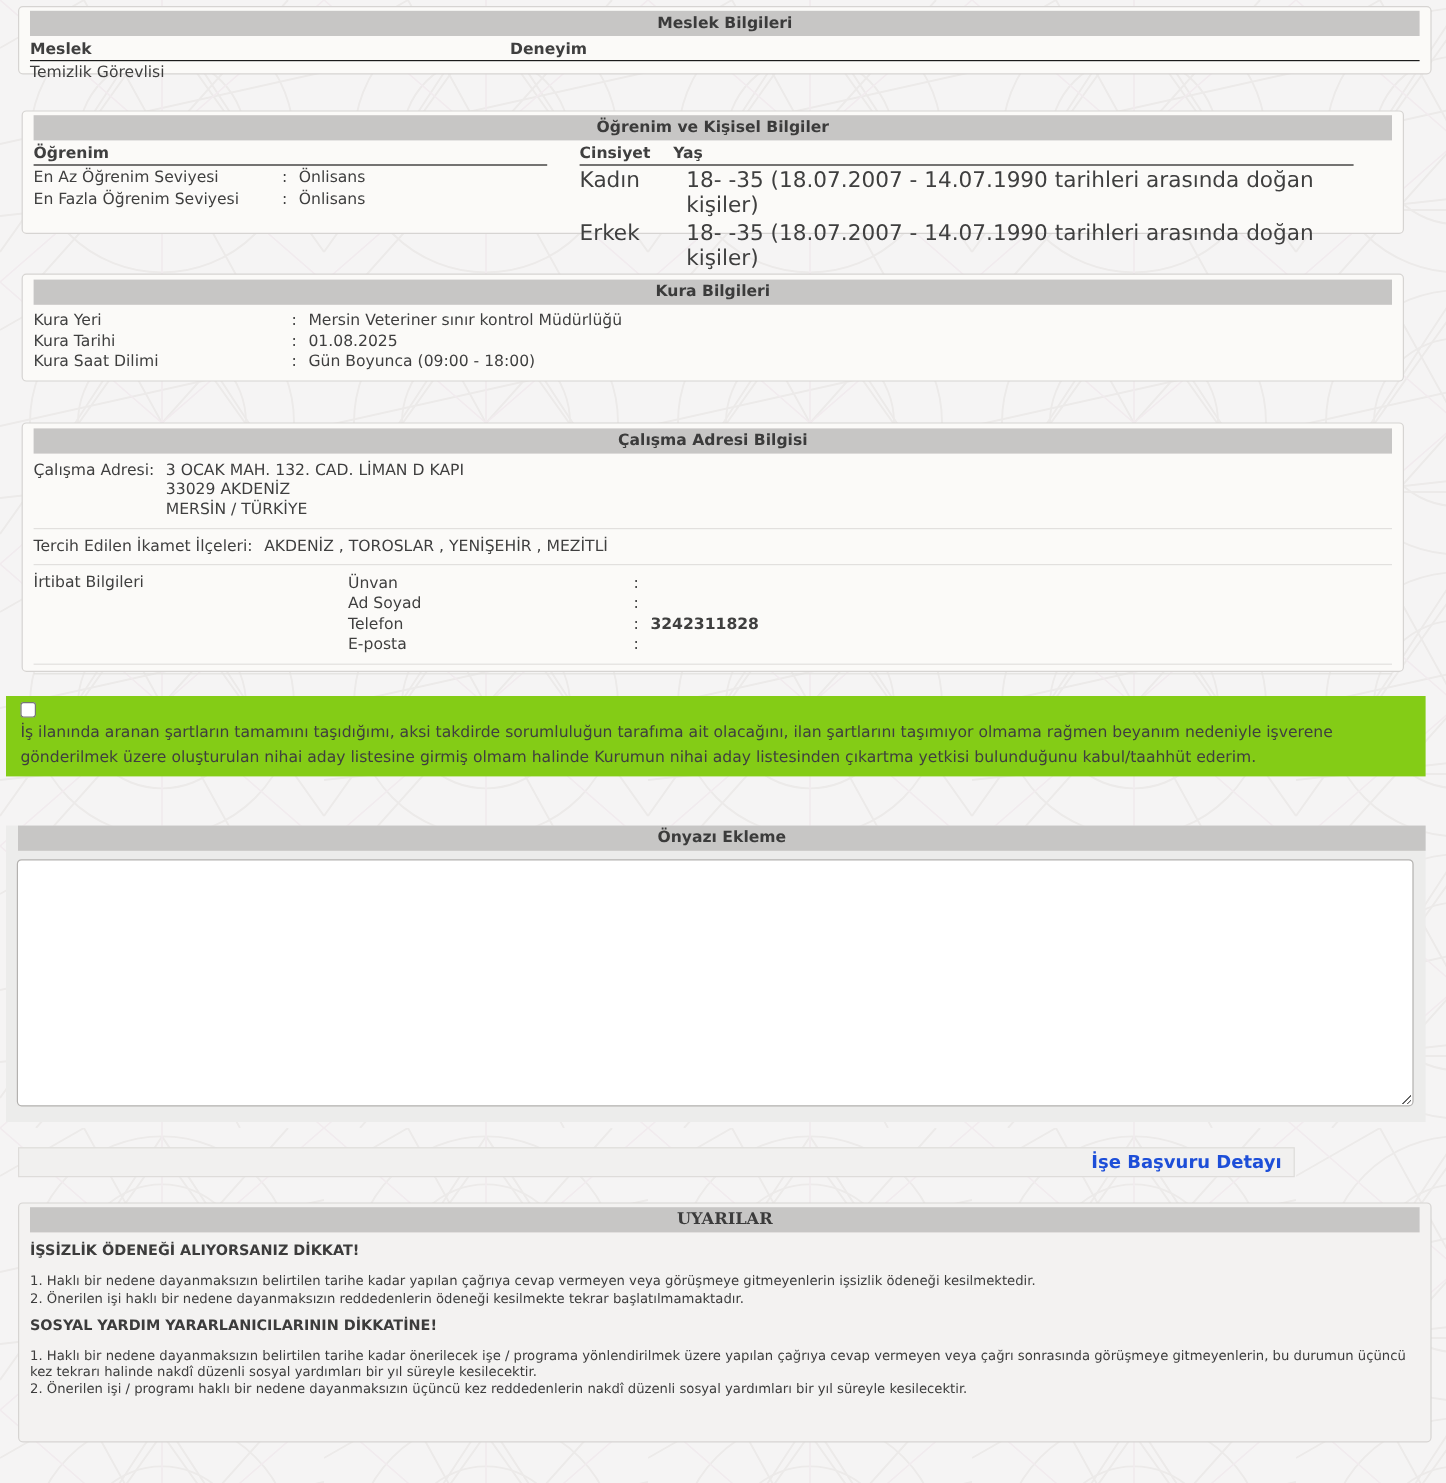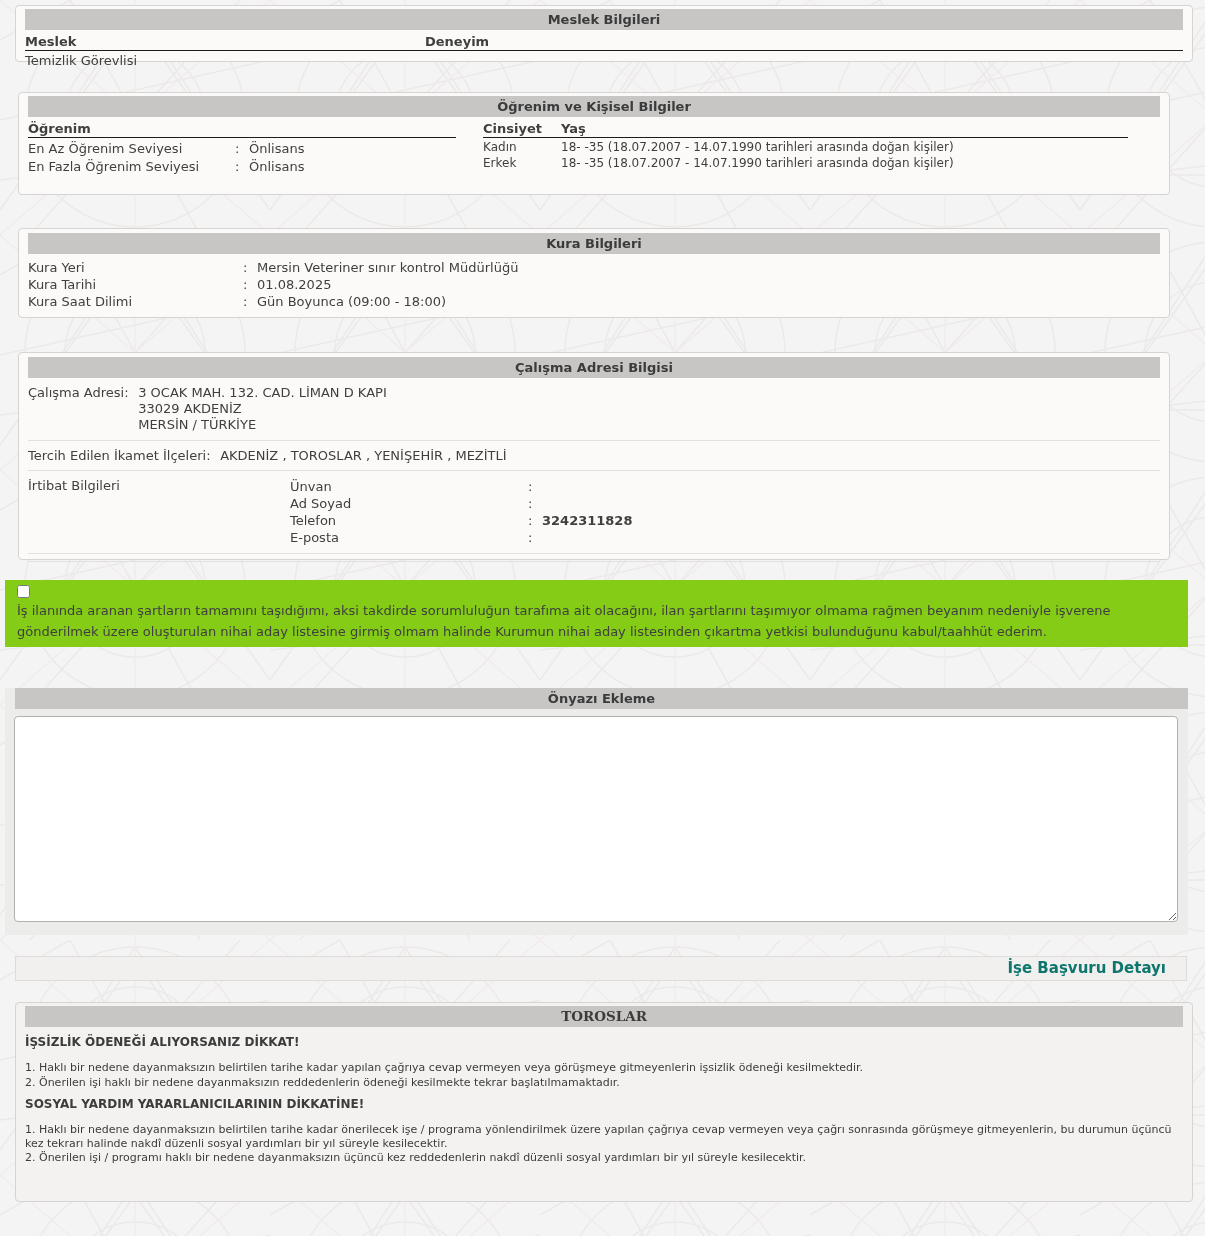--- a/index.html
+++ b/index.html
@@ -35,21 +35,21 @@
   .cols-header { display:flex; font-weight:bold; border-bottom:1.5px solid #1c1c1c; padding:2px 0 1px 0; margin-top:2px; }
   .col-meslek { width:400px; }
   .plain-row { padding-top:2px; }
 
   .two-col { display:flex; margin-top:3px; }
   .left-col { width:455px; }
   .right-col { flex:1; }
   .subhead { font-weight:bold; border-bottom:1.5px solid #1c1c1c; padding:1px 0; }
   .right-col .cinsiyet-head { display:flex; font-weight:bold; border-bottom:1.5px solid #1c1c1c; padding:1px 0; width:645px;align-items:center; }
   .cins-col { width:78px; }
-  .cinsiyet-row { display:flex; padding-top:2px; font-size:12px; }
+  .cinsiyet-row { display:flex; padding-top:2px; font-size:18px;gap:11px; }
   .cinsiyet-row .cins-col { width:78px; }
 
   .kv { display:flex; padding-top:2px; }
   .kv-label { flex:none; }
   .colon { flex:none; width:14px; text-align:left; }
   .colon::before { content:":"; }
   .kv .w207 { width:207px; }
   .kv .w215 { width:215px; }
 
   .sec2 { height:103px; margin-top:30px; }
@@ -93,29 +93,29 @@
     border:1px solid #b3b1af;
     border-radius:4px;
     resize:both;
     font-family:"DejaVu Sans","Liberation Sans",sans-serif;
     font-size:13px;
     padding:4px 6px;
   }
 
   .detay-bar {
     margin-left:15px; margin-top:21px;
-    width:1172px; height:25px;
+    width:1064px; height:25px;
     background:#f1f0ef;
     border:1px solid #dedcda;
     text-align:right;
     font-weight:bold;
     font-size:15px;
-    color:#0f766e;
+    color:#1d4ed8;
     line-height:23px;
-    padding-right:20px;
+    padding-right:10px;
   }
 
   .uyarilar {
     margin-left:15px; margin-top:21px;
     width:1178px; height:200px;
     background:#f3f2f1;
     border:1px solid #d6d4d2;
     border-radius:4px;
     padding:3px 9px;
     font-size:11px;
@@ -269,21 +269,21 @@
     </div>
 
     <div class="onyazi">
       <div class="bar">Önyazı Ekleme</div>
       <textarea style=""></textarea>
     </div>
 
     <div class="detay-bar">İşe Başvuru Detayı</div>
 
     <div class="uyarilar">
-      <div class="bar">TOROSLAR</div>
+      <div class="bar">UYARILAR</div>
       <div class="warn-heading">İŞSİZLİK ÖDENEĞİ ALIYORSANIZ DİKKAT!</div>
       <div class="warn-lines">
         <div>1. Haklı bir nedene dayanmaksızın belirtilen tarihe kadar yapılan çağrıya cevap vermeyen veya görüşmeye gitmeyenlerin işsizlik ödeneği kesilmektedir.</div>
         <div>2. Önerilen işi haklı bir nedene dayanmaksızın reddedenlerin ödeneği kesilmekte tekrar başlatılmamaktadır.</div>
       </div>
       <div class="warn-heading">SOSYAL YARDIM YARARLANICILARININ DİKKATİNE!</div>
       <div class="warn-lines">
         <div>1. Haklı bir nedene dayanmaksızın belirtilen tarihe kadar önerilecek işe / programa yönlendirilmek üzere yapılan çağrıya cevap vermeyen veya çağrı sonrasında görüşmeye gitmeyenlerin, bu durumun üçüncü kez tekrarı halinde nakdî düzenli sosyal yardımları bir yıl süreyle kesilecektir.</div>
         <div>2. Önerilen işi / programı haklı bir nedene dayanmaksızın üçüncü kez reddedenlerin nakdî düzenli sosyal yardımları bir yıl süreyle kesilecektir.</div>
       </div>

